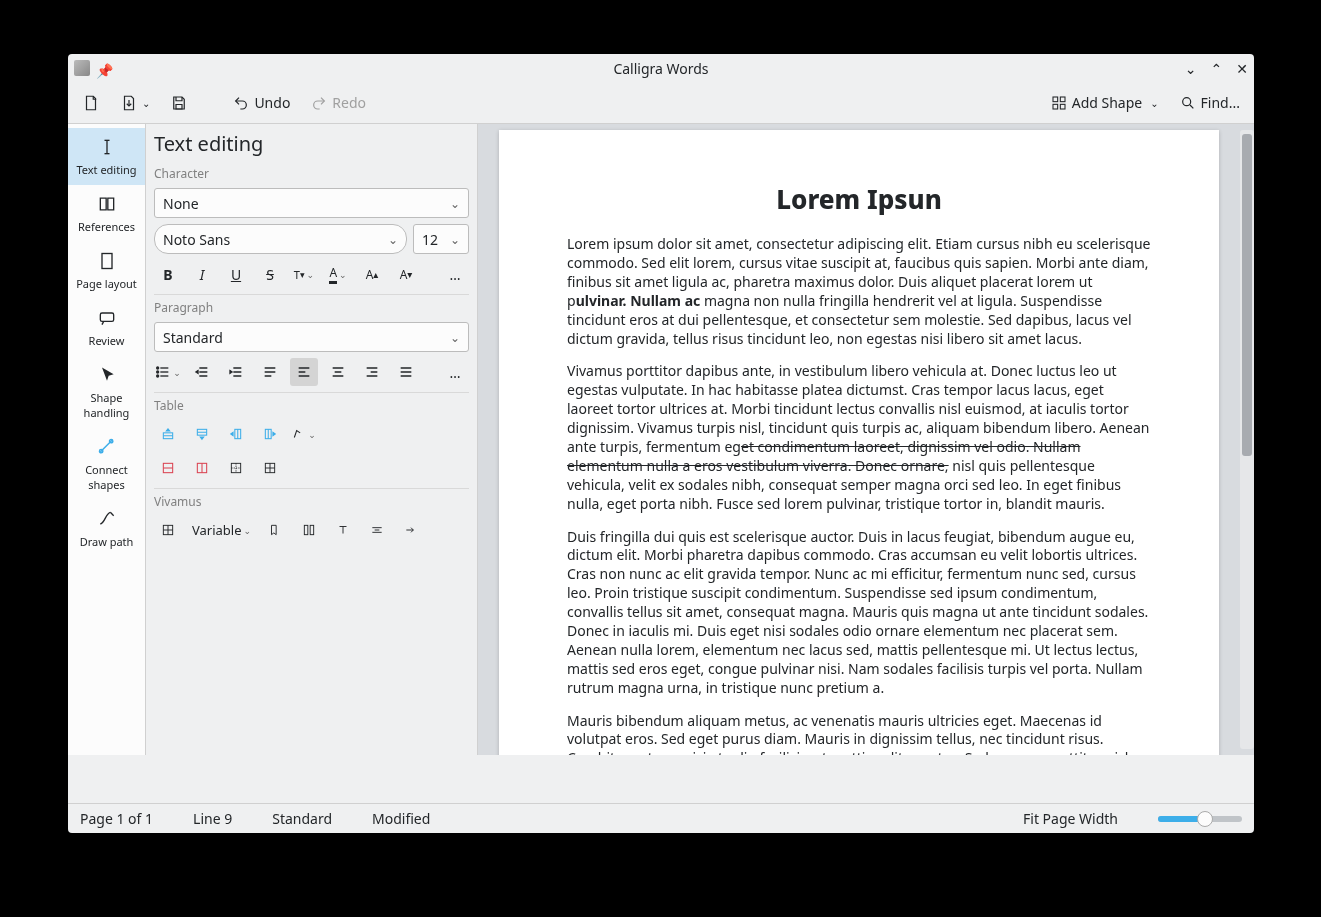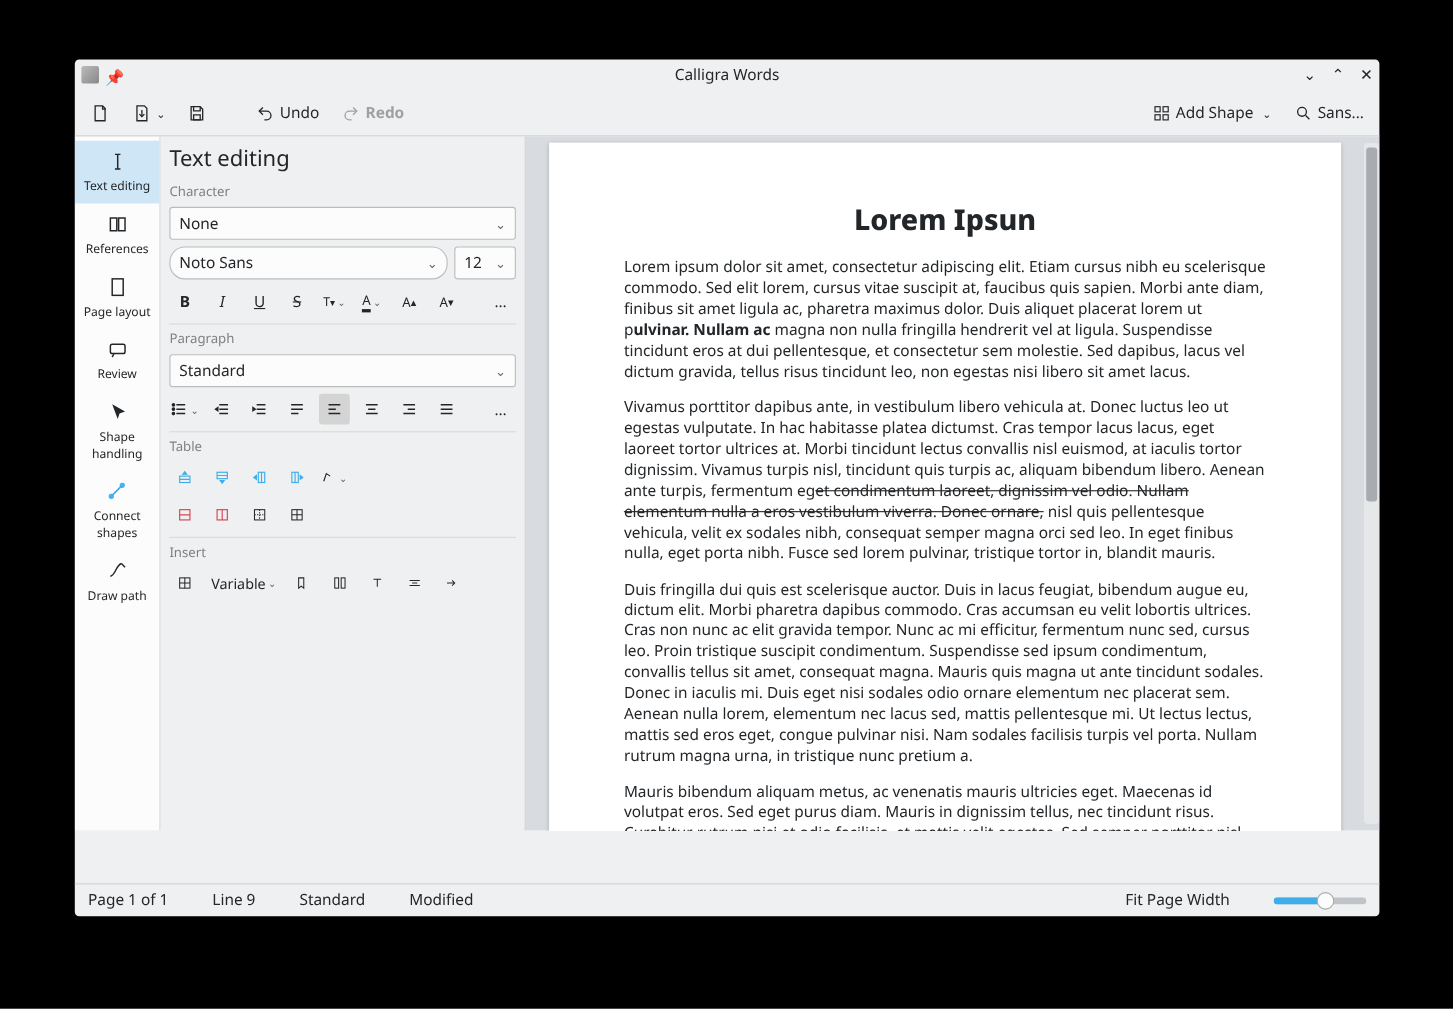--- a/index.html
+++ b/index.html
@@ -8,21 +8,21 @@
 .titlebar { height: 28px; display: flex; align-items: center; padding: 0 6px; position: relative; color: #232629; font-size: 14px; }
 .titlebar .title { position: absolute; left: 0; right: 0; text-align: center; pointer-events: none; }
 .titlebar .win-controls { margin-left: auto; display: flex; gap: 14px; font-size: 14px; color: #232629; }
 .titlebar .app-icon { width: 16px; height: 16px; margin-right: 6px; background: linear-gradient(135deg,#bbb,#888); border-radius: 2px; }
 .titlebar .pin { width: 14px; height: 14px; font-size: 14px; }
 .menubar { height: 30px; display: flex; align-items: center; gap: 22px; padding: 0 10px; font-size: 14px; color: #232629; }
 .toolbar { height: 42px; display: flex; align-items: center; padding: 0 8px; gap: 6px; border-bottom: 1px solid #d0d0d0; }
 .toolbar .group { display: flex; align-items: center; gap: 8px; }
 .toolbar .spacer { flex: 1; }
 .toolbar button, .tb-btn { background: none; border: none; padding: 4px 6px; border-radius: 3px; font-size: 14px; display: flex; align-items: center; gap: 4px; color: #232629; cursor: pointer; }
-.toolbar button.disabled { color: #a0a0a0; font-weight: bold; }
+.toolbar button.disabled { color: #a0a0a0; }
 .tb-icon { width: 18px; height: 18px; display: inline-flex; align-items: center; justify-content: center; }
 .content { flex: 1; display: flex; overflow: hidden; }
 .mode-strip { width: 78px; background: #fcfcfc; border-right: 1px solid #d0d0d0; display: flex; flex-direction: column; padding-top: 4px; }
 .mode-item { display: flex; flex-direction: column; align-items: center; gap: 4px; padding: 8px 2px; font-size: 11px; text-align: center; color: #232629; cursor: pointer; }
 .mode-item.selected { background: #cfe6f6; }
 .mode-item .mi-icon { width: 22px; height: 22px; display: flex; align-items: center; justify-content: center; font-size: 18px; }
 .properties { width: 332px; background: #eff0f1; border-right: 1px solid #d0d0d0; padding: 6px 8px 0 8px; display: flex; flex-direction: column; gap: 6px; }
 .properties .panel-title { font-size: 20px; color: #232629; margin-bottom: 2px; }
 .properties .section-label { font-size: 12px; color: #808080; border-top: 1px solid #d9d9d9; padding-top: 4px; }
 .properties .section-label.first { border-top: none; padding-top: 0; }
@@ -131,21 +131,21 @@
           <span>Add Shape</span>
           <span style="font-size:10px;margin-left:4px;">⌄</span>
         </button>
       <button class="tb-btn">
           <span class="tb-icon">
             <svg width="16" height="16" viewBox="0 0 24 24" fill="none" stroke="#232629" stroke-width="1.8">
               <circle cx="10" cy="10" r="6"></circle>
               <path d="M15 15l5 5"></path>
             </svg>
           </span>
-          <span>Sans...</span>
+          <span>Find...</span>
         </button>
     </div>
   </div>
 
   <div class="content">
     <div class="mode-strip">
       <div class="mode-item selected">
           <span class="mi-icon">
             <svg width="20" height="20" viewBox="0 0 24 24" fill="none" stroke="#232629" stroke-width="1.6">
               <path d="M9 4h6"></path>
@@ -360,21 +360,21 @@
             </svg>
           </span>
         <span class="icon-btn">
             <svg width="14" height="14" viewBox="0 0 24 24" fill="none" stroke="#232629" stroke-width="1.6">
               <rect x="4" y="4" width="16" height="16"></rect>
               <path d="M4 12h16M12 4v16"></path>
             </svg>
           </span>
       </div>
 
-      <div class="section-label">Insert</div>
+      <div class="section-label">Vivamus</div>
       <div class="icon-row">
         <span class="icon-btn">
             <svg width="14" height="14" viewBox="0 0 24 24" fill="none" stroke="#232629" stroke-width="1.6">
               <rect x="4" y="4" width="16" height="16"></rect>
               <path d="M4 12h16M12 4v16"></path>
             </svg>
           </span>
         <span class="icon-btn" style="width:auto;padding:0 4px;font-size:13px;">
             <span>Variable</span>
             <span class="tiny-chev">⌄</span>

